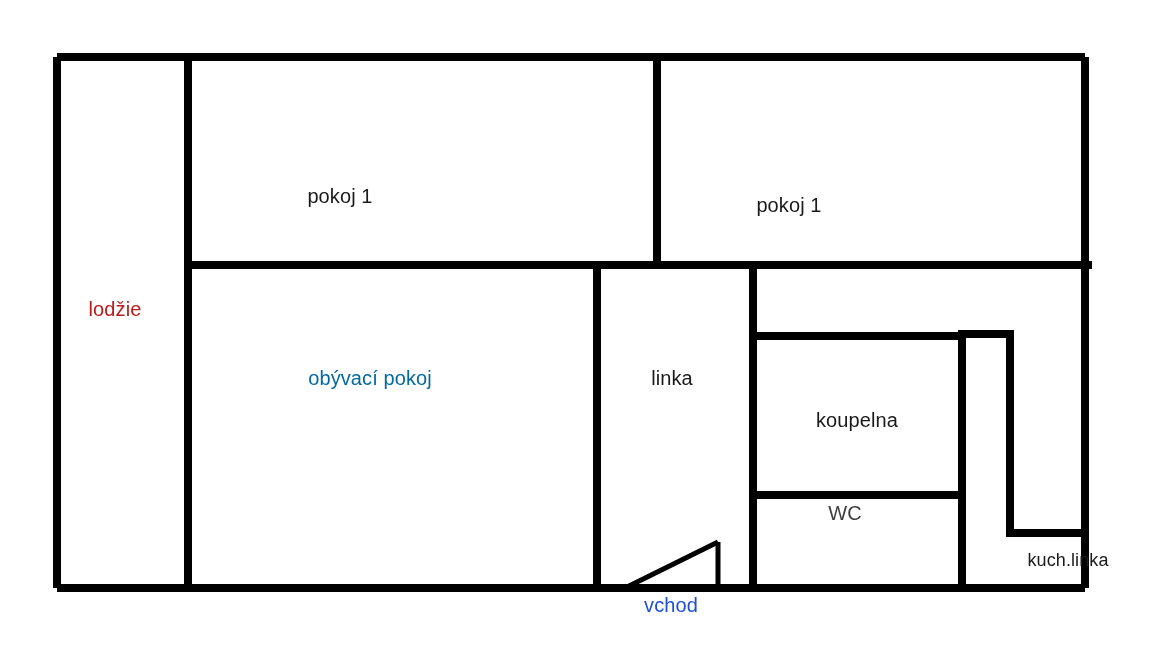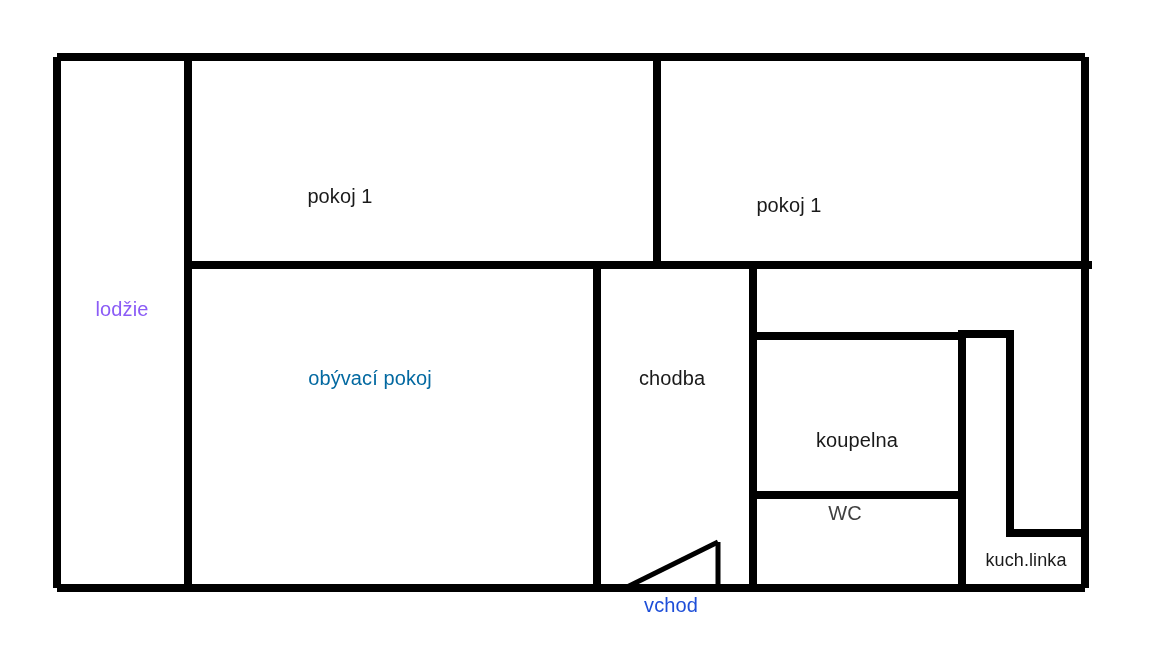--- a/index.html
+++ b/index.html
@@ -69,24 +69,24 @@
       </g>
 
     <g id="door-group" stroke="#000000" fill="none" stroke-linecap="butt">
         <line x1="625" y1="588" x2="718" y2="542" stroke-width="5"></line>
         <line x1="718" y1="542" x2="718" y2="588" stroke-width="5"></line>
       </g>
 
   </svg>
 
   <div id="labels-layer">
-      <div class="room-label" style="left: 122px; top: 309px; color: #8b5cf6;">lodžie</div>
+      <div class="room-label" style="left: 115px; top: 309px; color: #b91c1c;">lodžie</div>
       <div class="room-label" style="left: 340px; top: 196px; color: rgb(26, 26, 26);">pokoj 1</div>
       <div class="room-label" style="left: 789px; top: 205px; color: rgb(26, 26, 26);">pokoj 1</div>
       <div class="room-label" style="left: 370px; top: 378px; color: #0369a1;">obývací pokoj</div>
-      <div class="room-label" style="left: 672px; top: 378px; color: rgb(26, 26, 26);">chodba</div>
-      <div class="room-label" style="left: 857px; top: 420px; color: rgb(26, 26, 26); margin-top: 20px;">koupelna</div>
+      <div class="room-label" style="left: 672px; top: 378px; color: rgb(26, 26, 26);">linka</div>
+      <div class="room-label" style="left: 857px; top: 420px; color: rgb(26, 26, 26);">koupelna</div>
       <div class="room-label" style="left: 845px; top: 513px; color: #404040; text-align: center;">WC</div>
-      <div class="room-label small" style="left: 1026px; top: 560px; color: rgb(26, 26, 26);">kuch.linka</div>
+      <div class="room-label small" style="left: 1068px; top: 560px; color: rgb(26, 26, 26);">kuch.linka</div>
       <div class="room-label" style="left: 671px; top: 605px; color: #1d4ed8;">vchod</div>
     </div>
 
 </div>
 
 </body></html>

